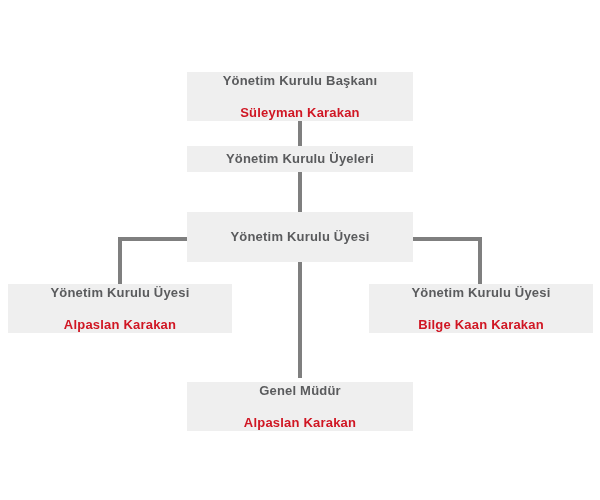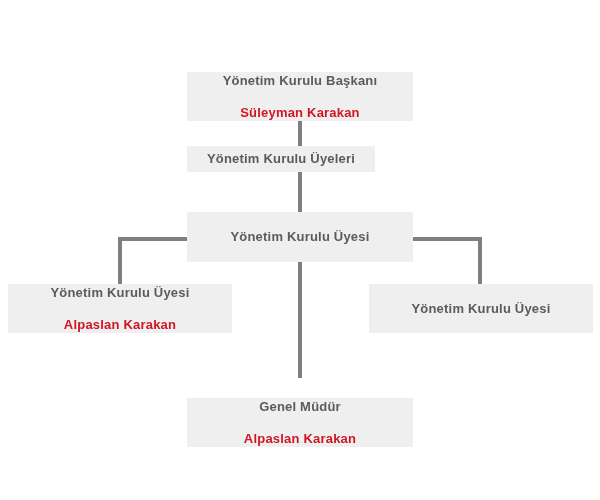--- a/index.html
+++ b/index.html
@@ -57,35 +57,36 @@
   <div class="connector" style="left:118px;top:237px;width:69px;height:4px;"></div>
   <div class="connector" style="left:118px;top:237px;width:4px;height:47px;"></div>
   <div class="connector" style="left:413px;top:237px;width:69px;height:4px;"></div>
   <div class="connector" style="left:478px;top:237px;width:4px;height:47px;"></div>
 
   <div class="node" style="left:187px;top:72px;width:226px;height:49px;align-items:center;">
     <div class="title">Yönetim Kurulu Başkanı</div>
     <div class="person">Süleyman Karakan</div>
   </div>
 
-  <div class="node" style="left:187px;top:146px;width:188px;height:26px;">
+  <div class="node" style="left:187px;top:146px;width:226px;height:26px;">
     <div class="title">Yönetim Kurulu Üyeleri</div>
   </div>
 
   <div class="node" style="left:187px;top:212px;width:226px;height:50px;">
     <div class="title">Yönetim Kurulu Üyesi</div>
   </div>
 
   <div class="node" style="left:8px;top:284px;width:224px;height:49px;">
     <div class="title">Yönetim Kurulu Üyesi</div>
     <div class="person">Alpaslan Karakan</div>
   </div>
 
   <div class="node" style="left:369px;top:284px;width:224px;height:49px;">
     <div class="title">Yönetim Kurulu Üyesi</div>
+    <div class="person">Bilge Kaan Karakan</div>
   </div>
 
-  <div class="node" style="left:187px;top:398px;width:226px;height:49px;">
+  <div class="node" style="left:187px;top:382px;width:226px;height:49px;">
     <div class="title">Genel Müdür</div>
     <div class="person">Alpaslan Karakan</div>
   </div>
 
 </div>
 
 </body></html>

